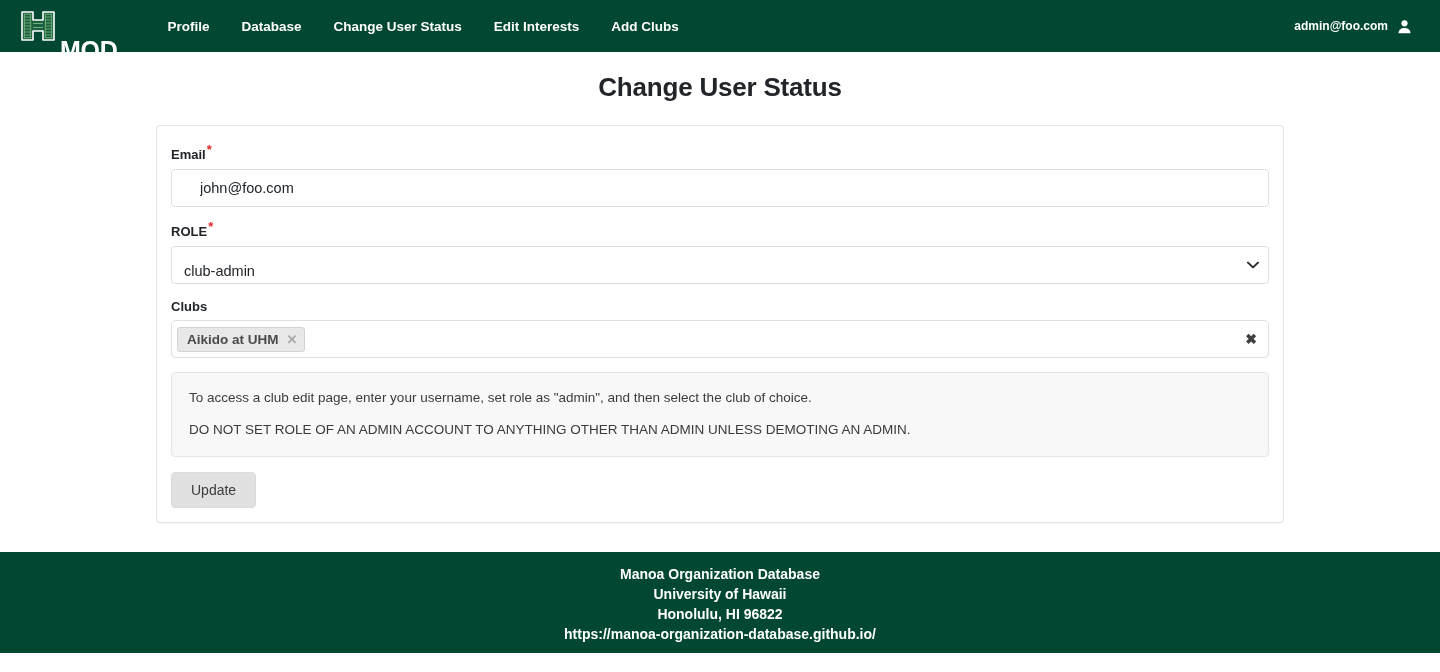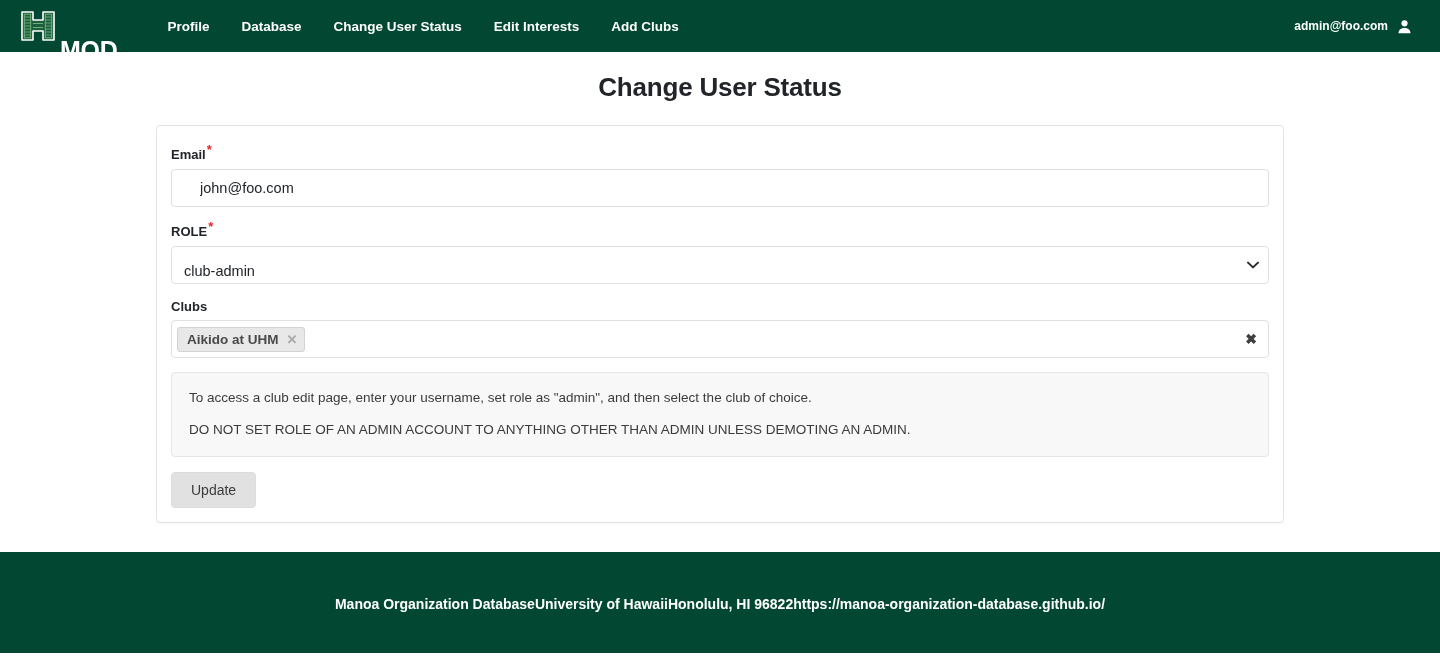--- a/index.html
+++ b/index.html
@@ -270,21 +270,21 @@
 
   
   .footer {
     position: absolute;
     left: 0;
     top: 552px;
     width: 1440px;
     height: 101px;
     background: #024731;
     display: flex;
-    flex-direction: row;
+    flex-direction: column;
     align-items: center;
     justify-content: center;
     gap: 0px;
     padding-top: 2px;
   }
 
   .footer-line {
     color: #ffffff;
     font-size: 14px;
     font-weight: bold;

